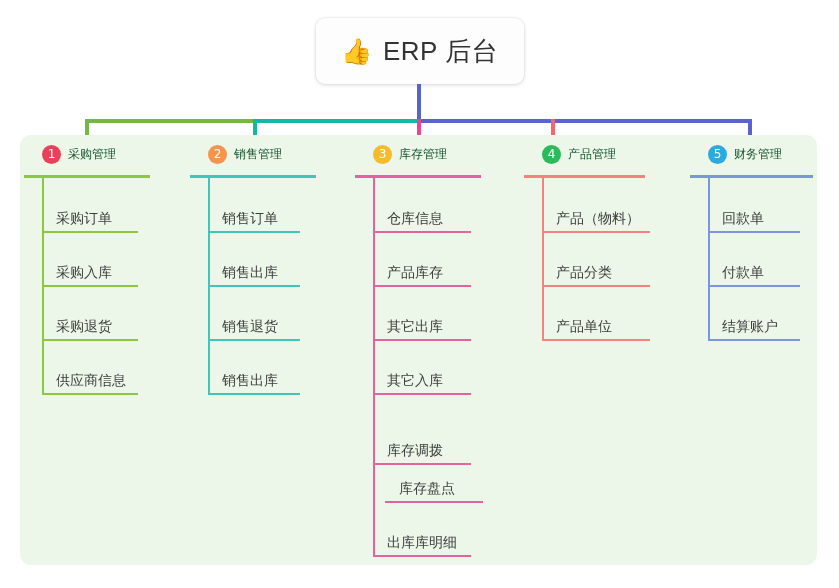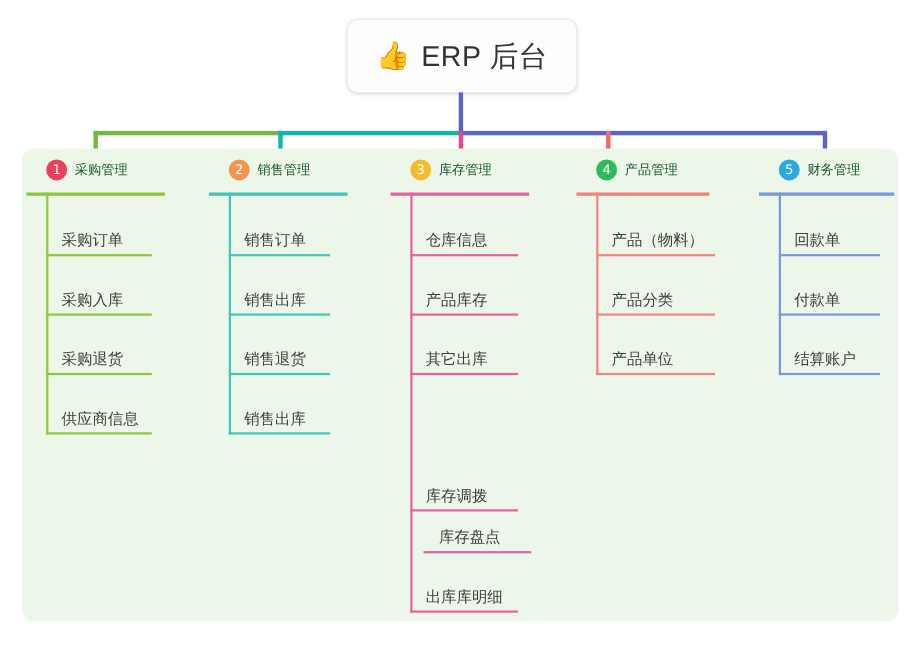--- a/index.html
+++ b/index.html
@@ -222,20 +222,24 @@
             <div class="leaf-rule" style="width: 98px; background: rgb(229, 98, 159);"></div>
           </div>
           <div class="leaf" style="left: 18px; top: 122px; width: 98px;">
             <span class="leaf-label">产品库存</span>
             <div class="leaf-rule" style="width: 98px; background: rgb(229, 98, 159);"></div>
           </div>
           <div class="leaf" style="left: 18px; top: 176px; width: 98px;">
             <span class="leaf-label">其它出库</span>
             <div class="leaf-rule" style="width: 98px; background: rgb(229, 98, 159);"></div>
           </div>
+          <div class="leaf" style="left: 18px; top: 230px; width: 98px;">
+            <span class="leaf-label">其它入库</span>
+            <div class="leaf-rule" style="width: 98px; background: rgb(229, 98, 159);"></div>
+          </div>
           <div class="leaf" style="left: 18px; top: 284px; width: 98px; margin-top: 16px;">
             <span class="leaf-label">库存调拨</span>
             <div class="leaf-rule" style="width: 98px; background: rgb(229, 98, 159);"></div>
           </div>
           <div class="leaf" style="left: 30px; top: 338px; width: 98px;">
             <span class="leaf-label">库存盘点</span>
             <div class="leaf-rule" style="width: 98px; background: rgb(229, 98, 159);"></div>
           </div>
           <div class="leaf" style="left: 18px; top: 392px; width: 98px;">
             <span class="leaf-label">出库库明细</span>

